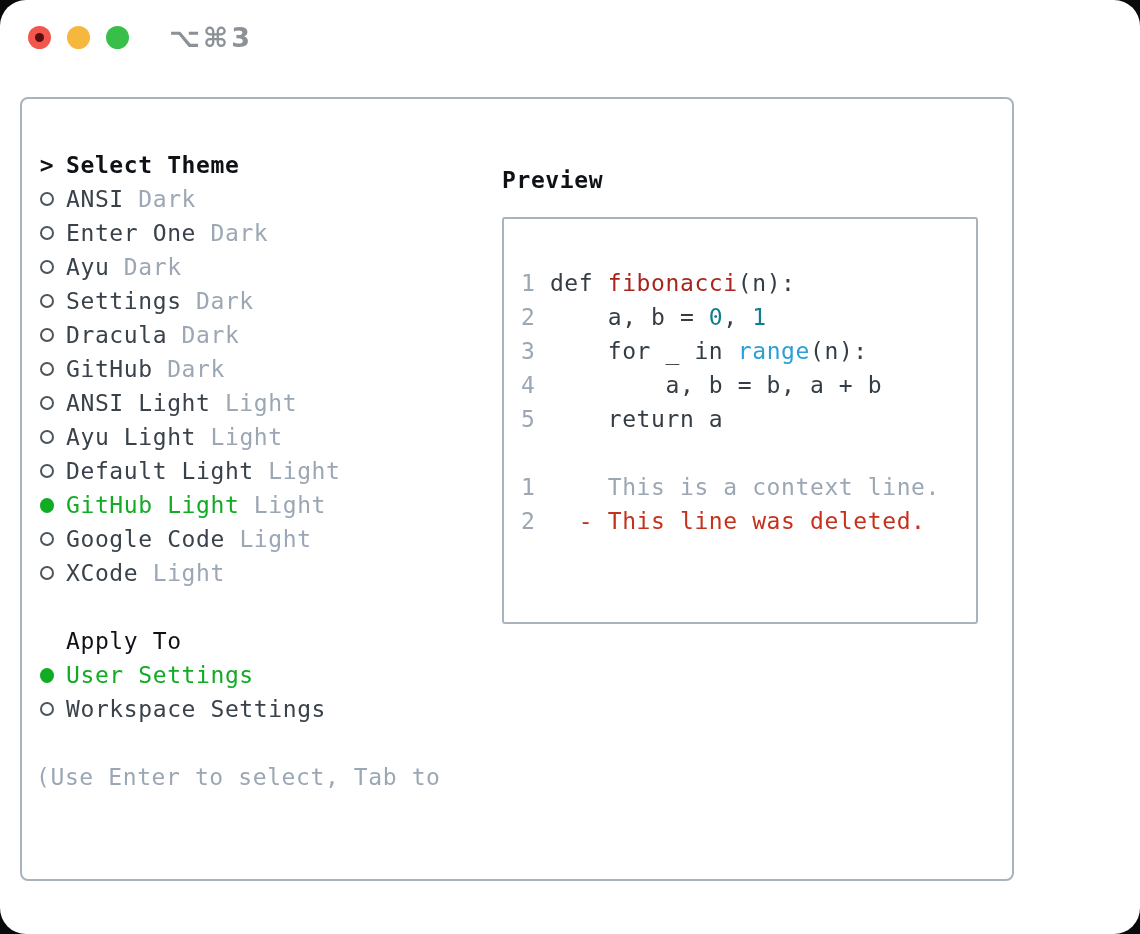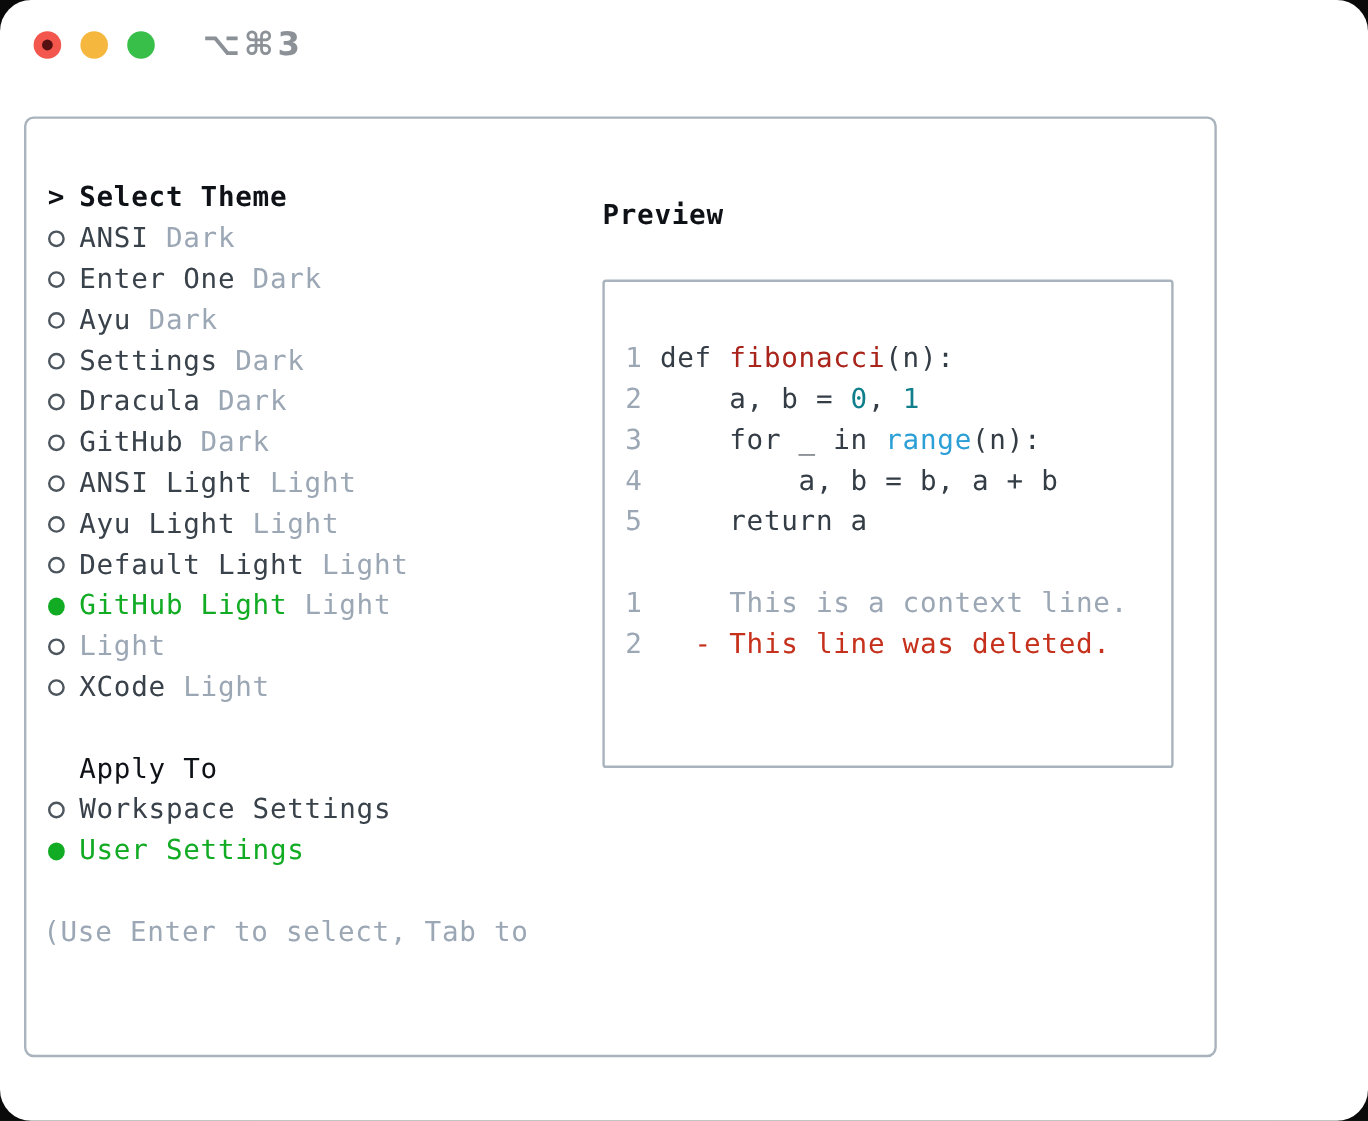--- a/index.html
+++ b/index.html
@@ -127,21 +127,21 @@
     top: 49px;
   }
   .preview-header {
     height: 34px;
     line-height: 34px;
     font-weight: 700;
     color: var(--header-black);
     margin-top: 15px;
   }
   .preview-box {
-    margin-top: 36px;
+    margin-top: 20px;
     box-sizing: border-box;
     width: 476px;
     height: 407px;
     border: 2px solid var(--border-gray);
     border-radius: 3px;
     padding: 47px 0 0 17px;
     overflow: hidden;
   }
   .pline {
     height: 34px;
@@ -224,45 +224,46 @@
     <span class="t-name">Default Light </span>
     <span class="t-var">Light</span>
   </div>
           <div class="row theme-item sel">
     <span class="marker"><span class="radio sel"></span></span>
     <span class="t-name">GitHub Light </span>
     <span class="t-var">Light</span>
   </div>
           <div class="row theme-item">
     <span class="marker"><span class="radio"></span></span>
+    <span class="t-name">Google Code </span>
     <span class="t-var">Light</span>
   </div>
           <div class="row theme-item">
     <span class="marker"><span class="radio"></span></span>
     <span class="t-name">XCode </span>
     <span class="t-var">Light</span>
   </div>
         </div>
 
       <div class="spacer"></div>
 
       <div class="row">
         <span class="marker"></span>
         <span class="apply-hdr">Apply To</span>
       </div>
 
       <div id="apply-list">
-          <div class="row apply-item">
-    <span class="marker"><span class="radio"></span></span>
-    <span class="t-name">Workspace Settings</span>
-    
-  </div>
           <div class="row apply-item sel">
     <span class="marker"><span class="radio sel"></span></span>
     <span class="t-name">User Settings</span>
+    
+  </div>
+          <div class="row apply-item">
+    <span class="marker"><span class="radio"></span></span>
+    <span class="t-name">Workspace Settings</span>
     
   </div>
         </div>
 
       <div class="spacer"></div>
 
       <div class="hint">(Use Enter to select, Tab to</div>
 
     </div>
 

